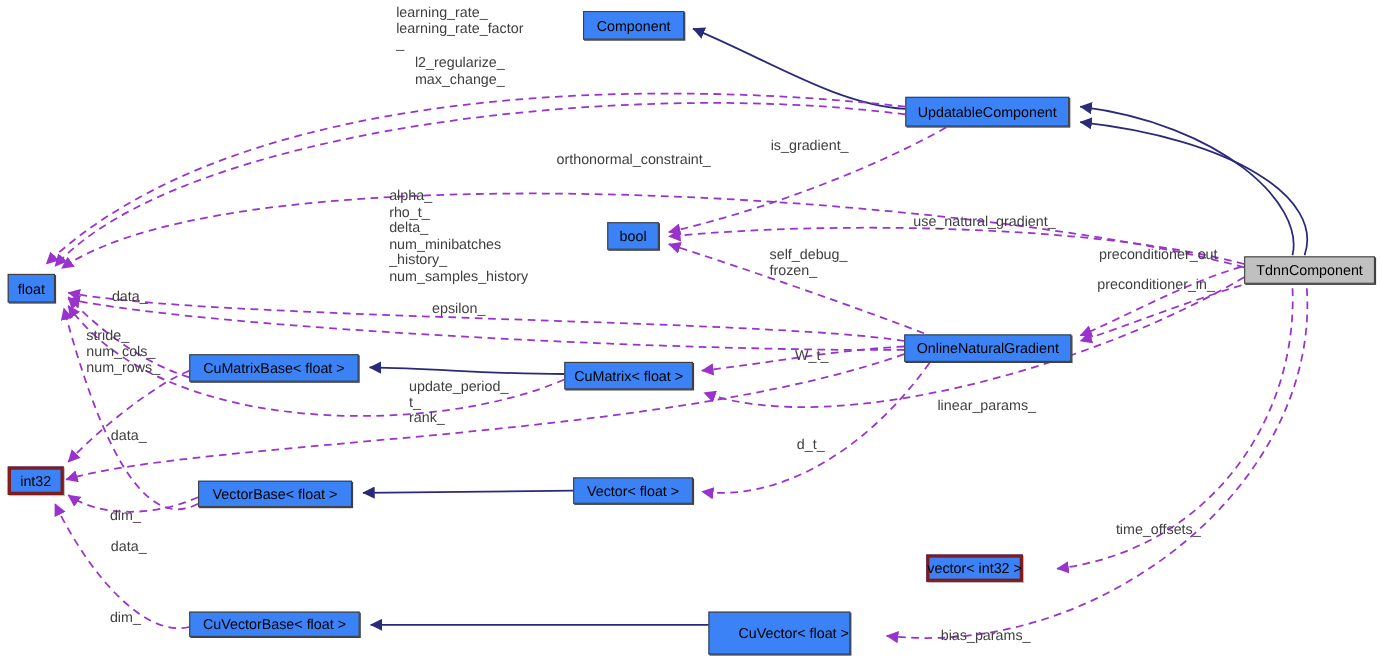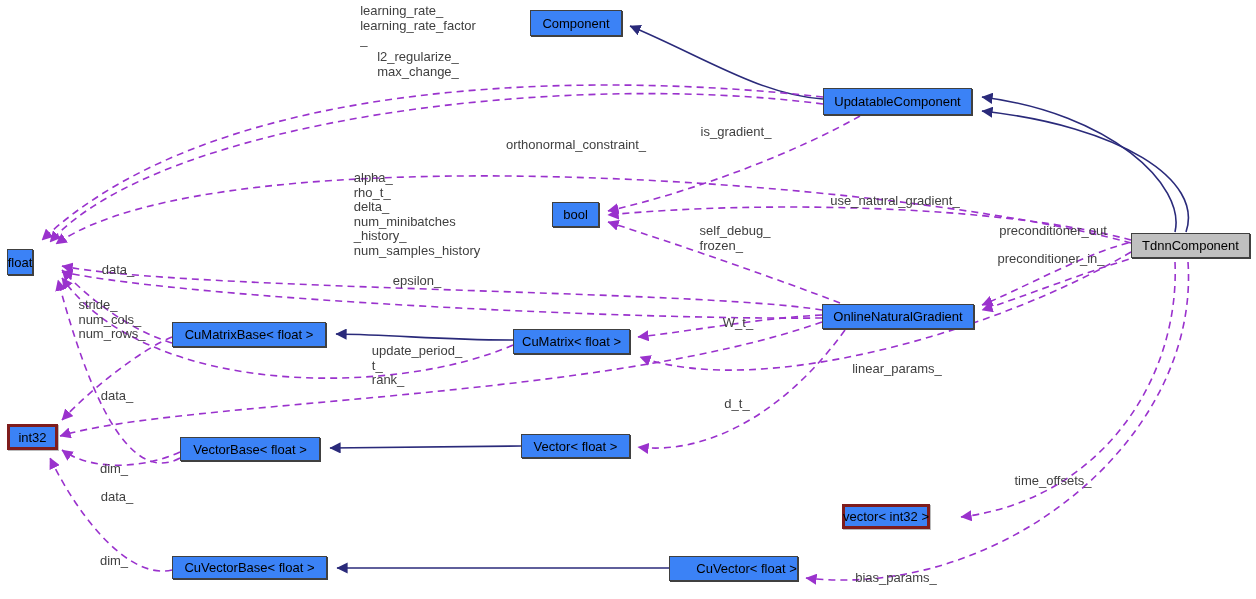--- a/index.html
+++ b/index.html
@@ -117,21 +117,21 @@
   </div>
 
   <div class="node highlight" style="left:1131px;top:233px;width:119px;height:25px;">
     <span>TdnnComponent</span>
   </div>
 
   <div class="node" style="left:552px;top:202px;width:47px;height:25px;">
     <span>bool</span>
   </div>
 
-  <div class="node" style="left:7px;top:249px;width:26px;height:26px;">
+  <div class="node" style="left:7px;top:249px;width:43px;height:26px;">
     <span>float</span>
   </div>
 
   <div class="node gray-border" style="left:7px;top:424px;width:51px;height:26px;">
     <span>int32</span>
   </div>
 
   <div class="node" style="left:822px;top:304px;width:152px;height:25px;">
     <span>OnlineNaturalGradient</span>
   </div>
@@ -153,21 +153,21 @@
   </div>
 
   <div class="node gray-border" style="left:842px;top:504px;width:88px;height:25px;">
     <span>vector&lt; int32 &gt;</span>
   </div>
 
   <div class="node" style="left:172px;top:556px;width:155px;height:23px;">
     <span>CuVectorBase&lt; float &gt;</span>
   </div>
 
-  <div class="node" style="left:669px;top:556px;width:129px;height:25px;padding-left:32px;">
+  <div class="node" style="left:644px;top:556px;width:129px;height:39px;padding-left:32px;">
     <span>CuVector&lt; float &gt;</span>
   </div>
 
   <div class="edge-label" style="left:418px;top:4px;">learning_rate_
 learning_rate_factor
 _</div>
 
   <div class="edge-label" style="left:418px;top:50px;">l2_regularize_
 max_change_</div>
 

